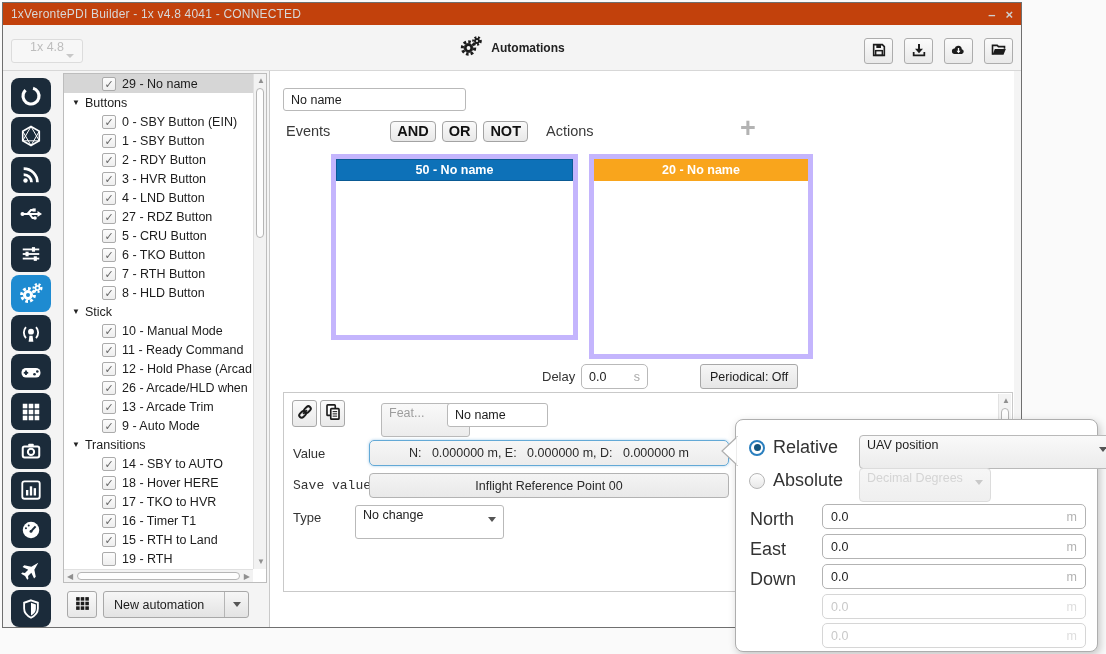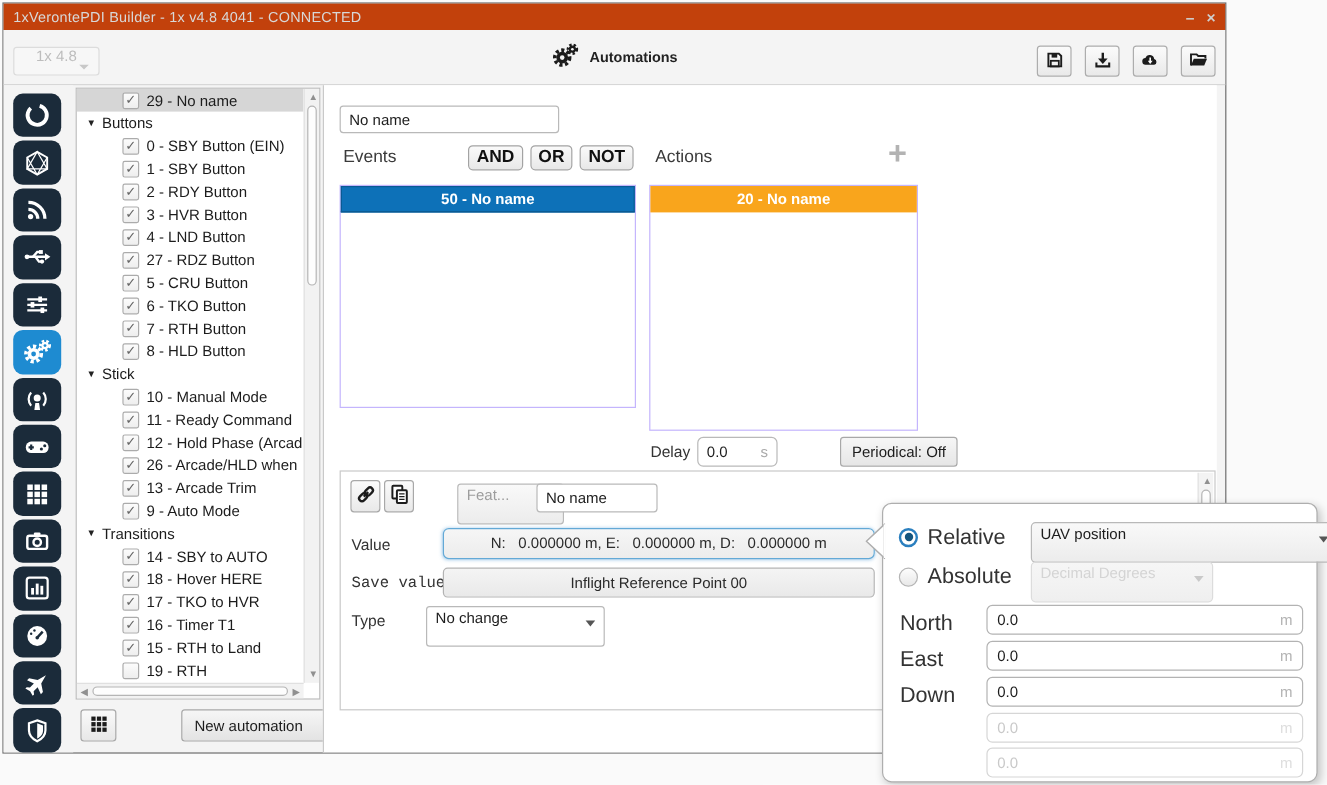--- a/index.html
+++ b/index.html
@@ -39,34 +39,34 @@
   .cb { width:14px; height:14px; border:1px solid #ababab; border-radius:2px; background:linear-gradient(#fcfcfc,#eee); margin-right:6px; flex:none; font-size:11px; line-height:12px; text-align:center; color:#666; }
   .tree-label { font-size:12.5px; color:#1c1c1c; }
   .vscroll { position:absolute; right:0; top:0; width:13px; bottom:13px; background:#f2f2f2; border-left:1px solid #e0e0e0; }
   .hscroll { position:absolute; left:0; bottom:0; height:13px; right:13px; background:#f2f2f2; border-top:1px solid #e0e0e0; }
   .s-arrow { position:absolute; color:#909090; font-size:8px; line-height:8px; }
   .vthumb { position:absolute; left:2px; width:8px; border:1px solid #b5b5b5; border-radius:4px; background:#fdfdfd; }
   .hthumb { position:absolute; top:2px; height:8px; border:1px solid #b5b5b5; border-radius:4px; background:#fdfdfd; }
 
   
   .grid-btn { position:absolute; left:64px; top:588px; width:30px; height:27px; border:1px solid #a8a8a8; border-radius:3px; background:linear-gradient(#fafafa,#e7e7e7); display:flex; align-items:center; justify-content:center; }
-  .new-auto { position:absolute; left:100px; top:588px; width:146px; height:27px; border:1px solid #a8a8a8; border-radius:3px; background:linear-gradient(#f6f6f6,#e3e3e3); display:flex; align-items:center;margin-left:48px; }
+  .new-auto { position:absolute; left:100px; top:588px; width:146px; height:27px; border:1px solid #a8a8a8; border-radius:3px; background:linear-gradient(#f6f6f6,#e3e3e3); display:flex; align-items:center; }
   .new-auto .na-label { flex:1; padding-left:10px; color:#1c1c1c; }
   .new-auto .na-arrow { width:24px; align-self:stretch; border-left:1px solid #b5b5b5; display:flex; align-items:center; justify-content:center; }
   .new-auto .na-arrow i { border-top:5px solid #555; border-left:4px solid transparent; border-right:4px solid transparent; }
 
   
   .main { position:absolute; left:266px; top:68px; right:7px; bottom:0; background:#fff; border-left:1px solid #c9c9c9; }
   .input { border:1px solid #b9b9b9; border-radius:3px; background:#fff; display:flex; align-items:center; padding:0 7px; color:#1c1c1c; }
   .name-input { position:absolute; left:13px; top:17px; width:183px; height:23px; }
   .sec-label { position:absolute; font-size:14.5px; color:#3a3a3a; }
   .ops { position:absolute; left:128px; top:50px; width:130px; display:flex; gap:6px; justify-content:flex-end; }
   .op-btn { border:1px solid #a3a3a3; border-radius:4px; background:linear-gradient(#fafafa,#e8e8e8); font-weight:bold; font-size:14.5px; color:#111; padding:1px 6px 2px; }
   .plus { position:absolute; left:470px; top:44px; font-size:27px; font-weight:bold; color:#b3b3b3; line-height:1; }
-  .card { position:absolute; background:#fff; border:1px solid #c4b5fd; }
+  .card { position:absolute; background:#fff; border:5px solid #c4b5fd;margin-left:48px; }
   .card-head { height:22px; display:flex; align-items:center; justify-content:center; color:#fff; font-weight:bold; font-size:12.5px; }
   .events-card { left:13px; top:83px; width:247px; height:186px; }
   .events-card .card-head { background:#0d71b8; border-bottom:1px solid #0a5a94; outline:1px solid #0a5a94; outline-offset:-1px; }
   .actions-card { left:271px; top:83px; width:224px; height:205px; }
   .actions-card .card-head { background:#f9a51c; }
   .delay-label { position:absolute; left:272px; top:298px; font-size:13px; color:#333; }
   .delay-input { position:absolute; left:311px; top:293px; width:67px; height:25px; border-radius:5px; }
   .delay-input .unit { margin-left:auto; color:#a9a9a9; }
   .periodical-btn { position:absolute; left:430px; top:293px; height:25px; border:1px solid #a8a8a8; border-radius:3px; background:linear-gradient(#f6f6f6,#e6e6e6); padding:0 9px; display:flex; align-items:center; color:#1c1c1c; }
 
@@ -555,21 +555,21 @@
     </div>
     <div class="select" style="position:absolute;left:94px;top:15px;width:256px;height:26px;border-radius:4px;">
       <span>UAV position</span>
         <i class="arrow"></i>
     </div>
 
     <div class="p-row" style="left:13px;top:50px;">
       <span class="radio"></span>
       <span class="p-label">Absolute</span>
     </div>
-    <div class="select p-select-dis" style="position:absolute;left:94px;top:48px;width:152px;height:26px;border-radius:4px;">
+    <div class="select p-select-dis" style="position:absolute;left:94px;top:48px;width:132px;height:26px;border-radius:4px;">
       <span>Decimal Degrees</span>
         <i class="arrow"></i>
     </div>
 
     <span class="p-label" style="position:absolute;left:14px;top:89px;">North</span>
     <div class="p-field" style="left:86px;top:84px;width:264px;">
       <span>0.0</span>
         <span class="unit">m</span>
     </div>
 

